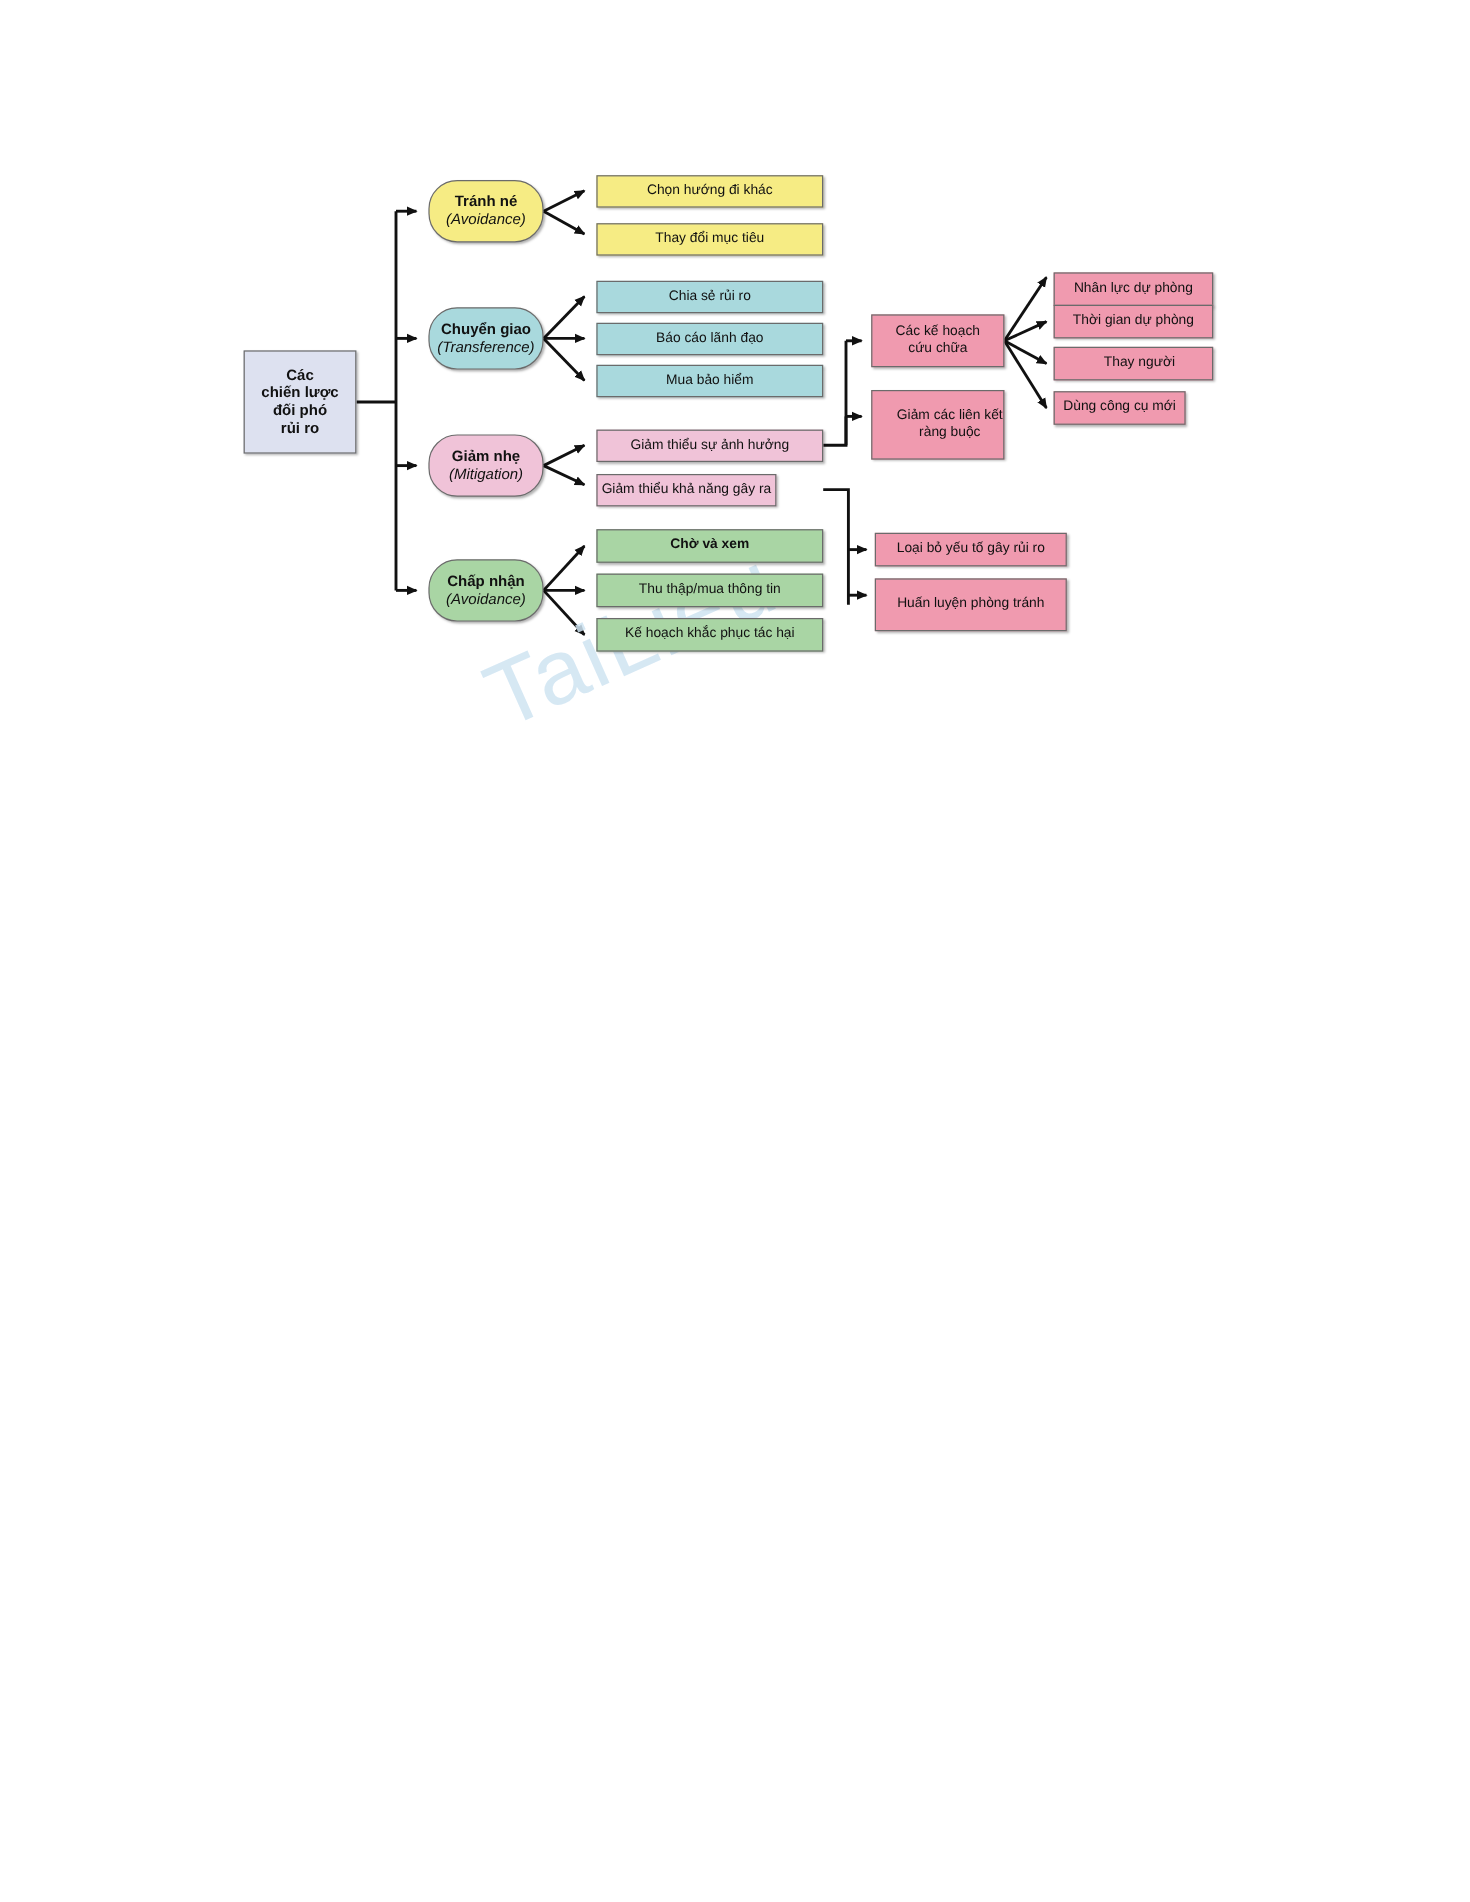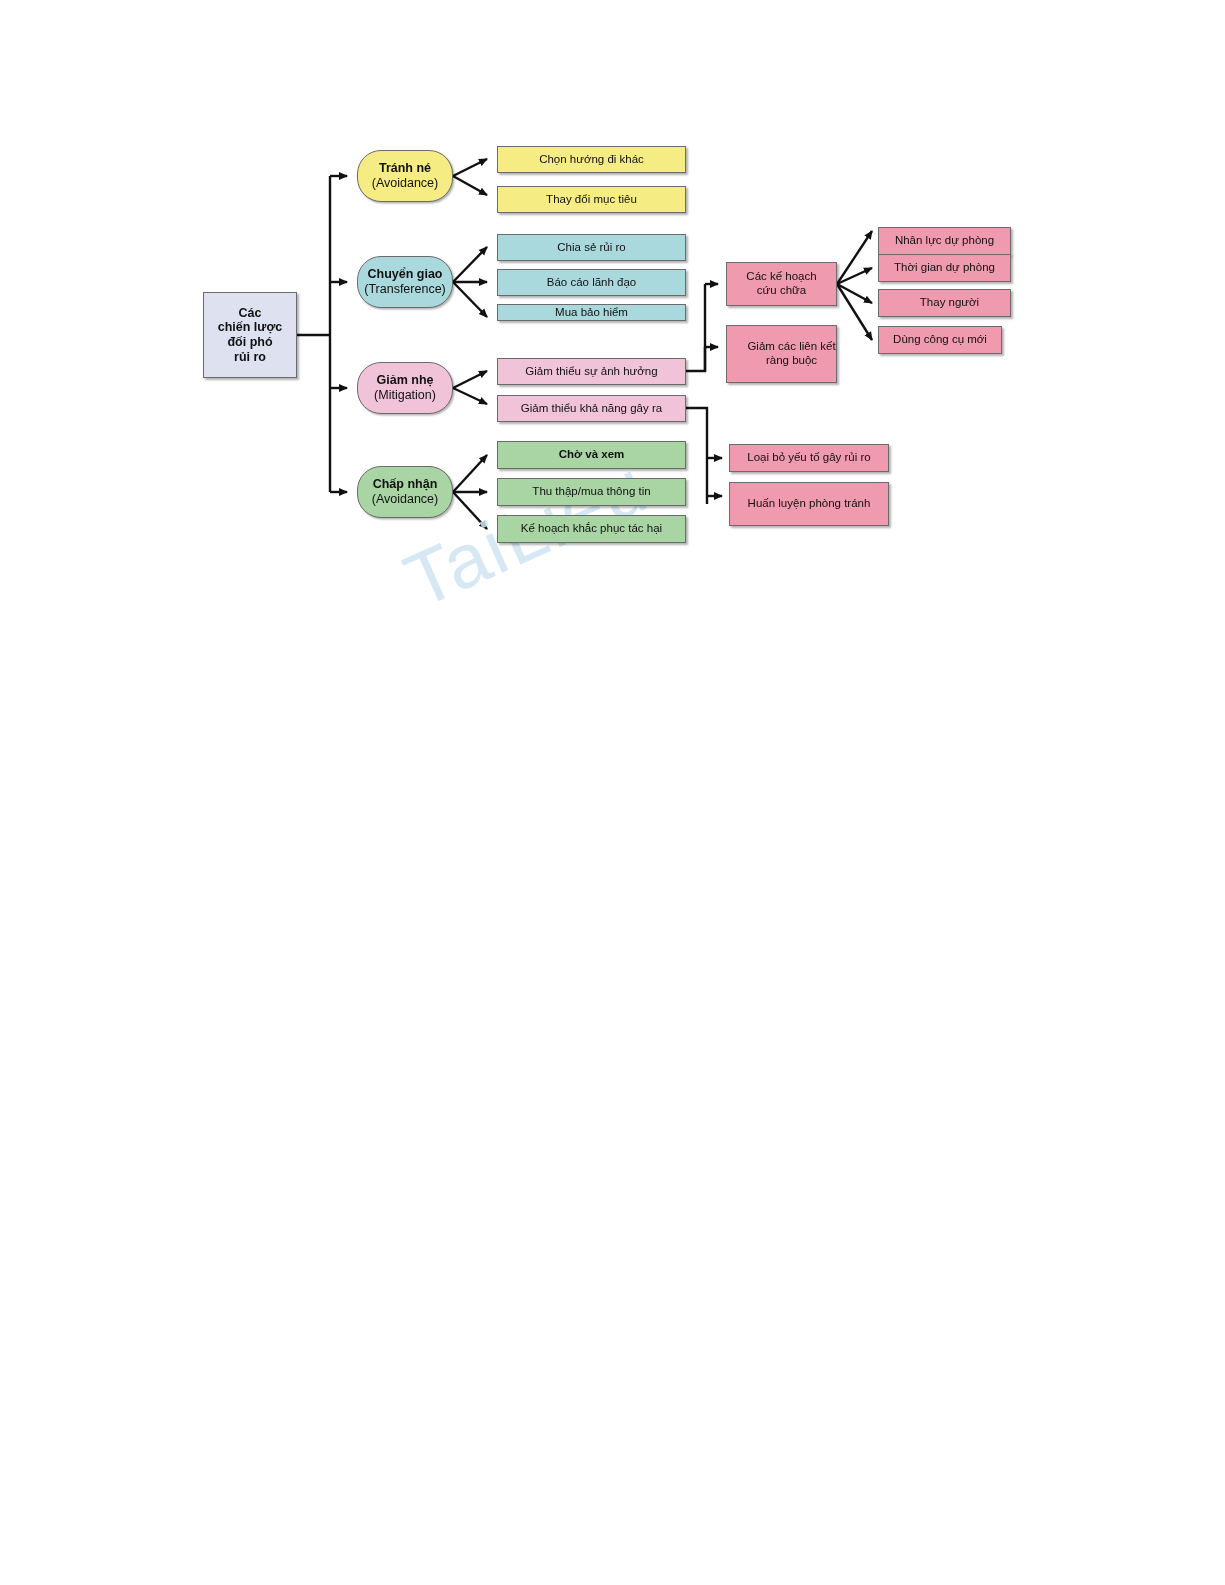--- a/index.html
+++ b/index.html
@@ -24,21 +24,21 @@
     display:flex;align-items:center;justify-content:center;
     text-align:center;color:#111;
     line-height:1.18;
     box-shadow:1.5px 1.5px 2px rgba(0,0,0,.30);
   }
   .node span{display:block;width:100%;}
 
   .root{background:#dde1f0;font-weight:bold;font-size:12.5px;}
   .lvl1{font-size:12.5px;border-radius:24px;}
   .lvl1 .vi{font-weight:bold;display:block;}
-  .lvl1 .en{display:block;font-weight:normal;}
+  .lvl1 .en{font-style:italic;display:block;font-weight:normal;}
   .leaf{font-size:11.5px;}
 
   .c-yellow{background:#f6ec84;}
   .c-teal{background:#a9d9dd;}
   .c-pinklight{background:#f0c3d8;}
   .c-green{background:#a9d5a4;}
   .c-pinkdeep{background:#f09aaf;}
 
   svg.lines{position:absolute;left:0;top:0;width:1225px;height:1585px;pointer-events:none;}
 </style>
@@ -137,28 +137,28 @@
   <div class="node leaf c-yellow" style="left:497px;top:186px;width:189px;height:27px;">
     <span>Thay đổi mục tiêu</span>
   </div>
 
   <div class="node leaf c-teal" style="left:497px;top:234px;width:189px;height:27px;">
     <span>Chia sẻ rủi ro</span>
   </div>
   <div class="node leaf c-teal" style="left:497px;top:269px;width:189px;height:27px;">
     <span>Báo cáo lãnh đạo</span>
   </div>
-  <div class="node leaf c-teal" style="left:497px;top:304px;width:189px;height:17px;">
+  <div class="node leaf c-teal" style="left:497px;top:304px;width:189px;height:27px;">
     <span>Mua bảo hiểm</span>
   </div>
 
   <div class="node leaf c-pinklight" style="left:497px;top:358px;width:189px;height:27px;">
     <span>Giảm thiểu sự ảnh hưởng</span>
   </div>
-  <div class="node leaf c-pinklight" style="left:497px;top:395px;width:189px;height:27px;">
+  <div class="node leaf c-pinklight" style="left:497px;top:395px;width:150px;height:27px;">
     <span>Giảm thiểu khả năng gây ra</span>
   </div>
 
   <div class="node leaf c-green" style="left:497px;top:441px;width:189px;height:28px;font-weight:bold;">
     <span>Chờ và xem</span>
   </div>
   <div class="node leaf c-green" style="left:497px;top:478px;width:189px;height:28px;">
     <span>Thu thập/mua thông tin</span>
   </div>
   <div class="node leaf c-green" style="left:497px;top:515px;width:189px;height:28px;">
@@ -180,21 +180,21 @@
 
   <div class="node leaf c-pinkdeep" style="left:878px;top:217px;width:133px;height:28px;margin-top:10px;">
     <span>Nhân lực dự phòng</span>
   </div>
   <div class="node leaf c-pinkdeep" style="left:878px;top:254px;width:133px;height:28px;">
     <span>Thời gian dự phòng</span>
   </div>
   <div class="node leaf c-pinkdeep" style="left:878px;top:289px;width:133px;height:28px;padding-left:10px;">
     <span>Thay người</span>
   </div>
-  <div class="node leaf c-pinkdeep" style="left:878px;top:326px;width:124px;height:28px;">
+  <div class="node leaf c-pinkdeep" style="left:878px;top:326px;width:110px;height:28px;">
     <span>Dùng công cụ mới</span>
   </div>
 
   <div class="node leaf c-pinkdeep" style="left:729px;top:444px;width:160px;height:28px;">
     <span>Loại bỏ yếu tố gây rủi ro</span>
   </div>
   <div class="node leaf c-pinkdeep" style="left:729px;top:482px;width:160px;height:44px;">
     <span>Huấn luyện phòng tránh</span>
   </div>
 

